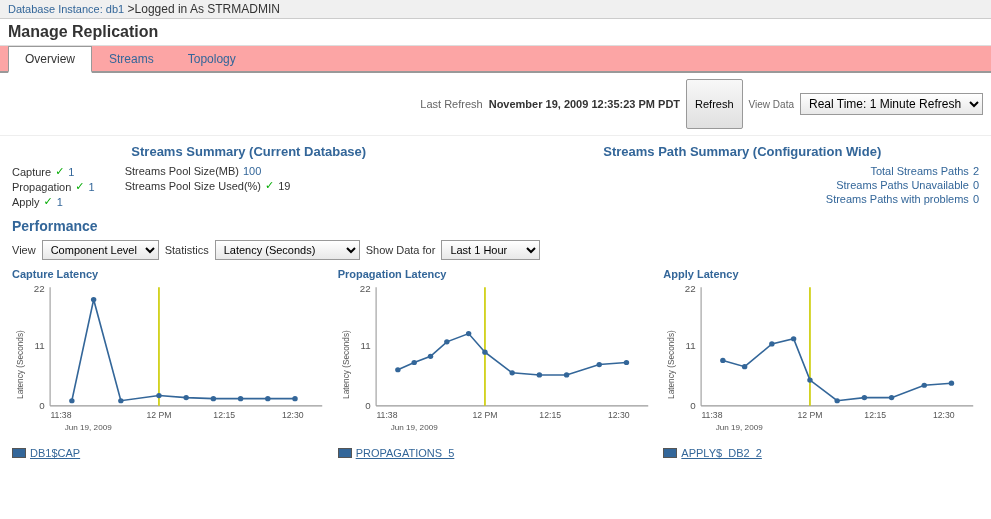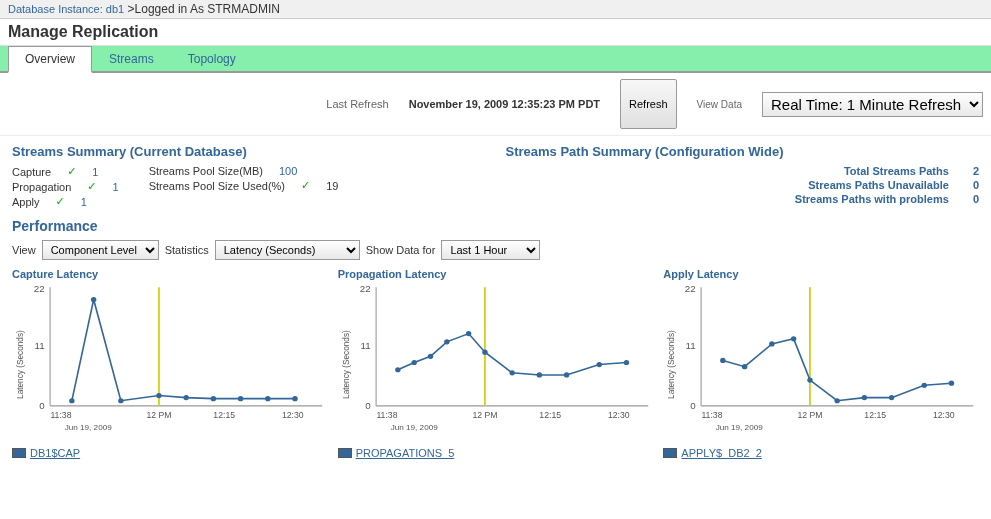--- a/index.html
+++ b/index.html
@@ -3,45 +3,45 @@
   <meta charset="utf-8">
   <style>
     * { margin: 0; padding: 0; box-sizing: border-box; }
     body { font-family: Arial, sans-serif; font-size: 12px; background: #fff; color: #333; width: 991px; height: 519px; overflow: hidden; }
     
     .top-bar { background: #f0f0f0; border-bottom: 1px solid #ccc; padding: 2px 8px; display: flex; justify-content: flex-start; align-items: center; }
     .top-bar a { color: #336699; text-decoration: none; font-size: 11px; }
     
     .page-title { padding: 4px 8px; font-size: 16px; font-weight: bold; color: #333; border-bottom: 1px solid #ddd; }
     
-    .tabs { display: flex; border-bottom: 2px solid #999; padding: 0 8px; background: #86efac; }
+    .tabs { display: flex; border-bottom: 2px solid #999; padding: 0 8px; background: #fca5a5; }
     .tab { padding: 5px 16px; font-size: 12px; cursor: pointer; border: 1px solid transparent; margin-bottom: -2px; text-decoration: none; color: #336699; }
     .tab.active { background: #fff; border: 1px solid #999; border-bottom: 2px solid #fff; color: #333; font-weight: normal; }
     
-    .toolbar { display: flex; align-items: center; padding: 6px 8px; gap: 20px; justify-content: flex-end; border-bottom: 1px solid #eee; }
+    .toolbar { display: flex; align-items: center; padding: 6px 8px; gap: 6px; justify-content: flex-end; border-bottom: 1px solid #eee; }
     .toolbar .label { color: #666; font-size: 11px; }
     .toolbar .date { color: #333; font-size: 11px; font-weight: bold; }
     .refresh-btn { border: 1px solid #999; background: linear-gradient(to bottom, #f8f8f8, #e0e0e0); padding: 18px 8px; font-size: 11px; cursor: pointer; border-radius: 2px; }
     .view-data-label { color: #666; font-size: 10px; }
-    .view-select { border: 1px solid #999; background: linear-gradient(to bottom, #fff, #e8e8e8); padding: 2px 4px; font-size: 15px; }
+    .view-select { border: 1px solid #999; background: linear-gradient(to bottom, #fff, #e8e8e8); padding: 2px 4px; font-size: 12px; }
     
     .content { padding: 8px 12px; }
     
     .summary-section { display: flex; gap: 20px; margin-bottom: 10px; }
     .summary-block { flex: 1; }
-    .summary-title { color: #336699; font-weight: bold; font-size: 13px; margin-bottom: 6px; }
+    .summary-title { color: #336699; font-weight: bold; font-size: 13px; margin-bottom: 6px; text-align: center; }
     .summary-rows { display: flex; gap: 30px; }
     .summary-col { display: flex; flex-direction: column; gap: 2px; }
-    .summary-row { display: flex; align-items: center; gap: 16px; font-size: 11px; }
+    .summary-row { display: flex; align-items: center; gap: 4px; font-size: 11px; }
     .summary-row .label { color: #333; }
     .check { color: #00aa00; font-size: 11px; }
     .summary-row a { color: #336699; text-decoration: none; }
     .underline-link { text-decoration: underline; color: #336699; }
     .path-rows { display: flex; flex-direction: column; gap: 2px; }
-    .path-row { display: flex; align-items: center; justify-content: flex-end; gap: 24px; font-size: 11px; font-weight: bold; }
+    .path-row { display: flex; align-items: center; justify-content: flex-end; gap: 4px; font-size: 11px; }
     .path-row .path-label { color: #336699; }
     .path-row a { color: #336699; text-decoration: none; }
     
     .section-title { color: #336699; font-weight: bold; font-size: 14px; margin-bottom: 6px; }
     
     .perf-toolbar { display: flex; align-items: center; gap: 6px; margin-bottom: 8px; }
     .perf-label { font-size: 11px; color: #333; }
     .perf-select { border: 1px solid #999; background: linear-gradient(to bottom, #fff, #e8e8e8); padding: 2px 4px; font-size: 11px; }
     
     .charts { display: flex; gap: 10px; }

